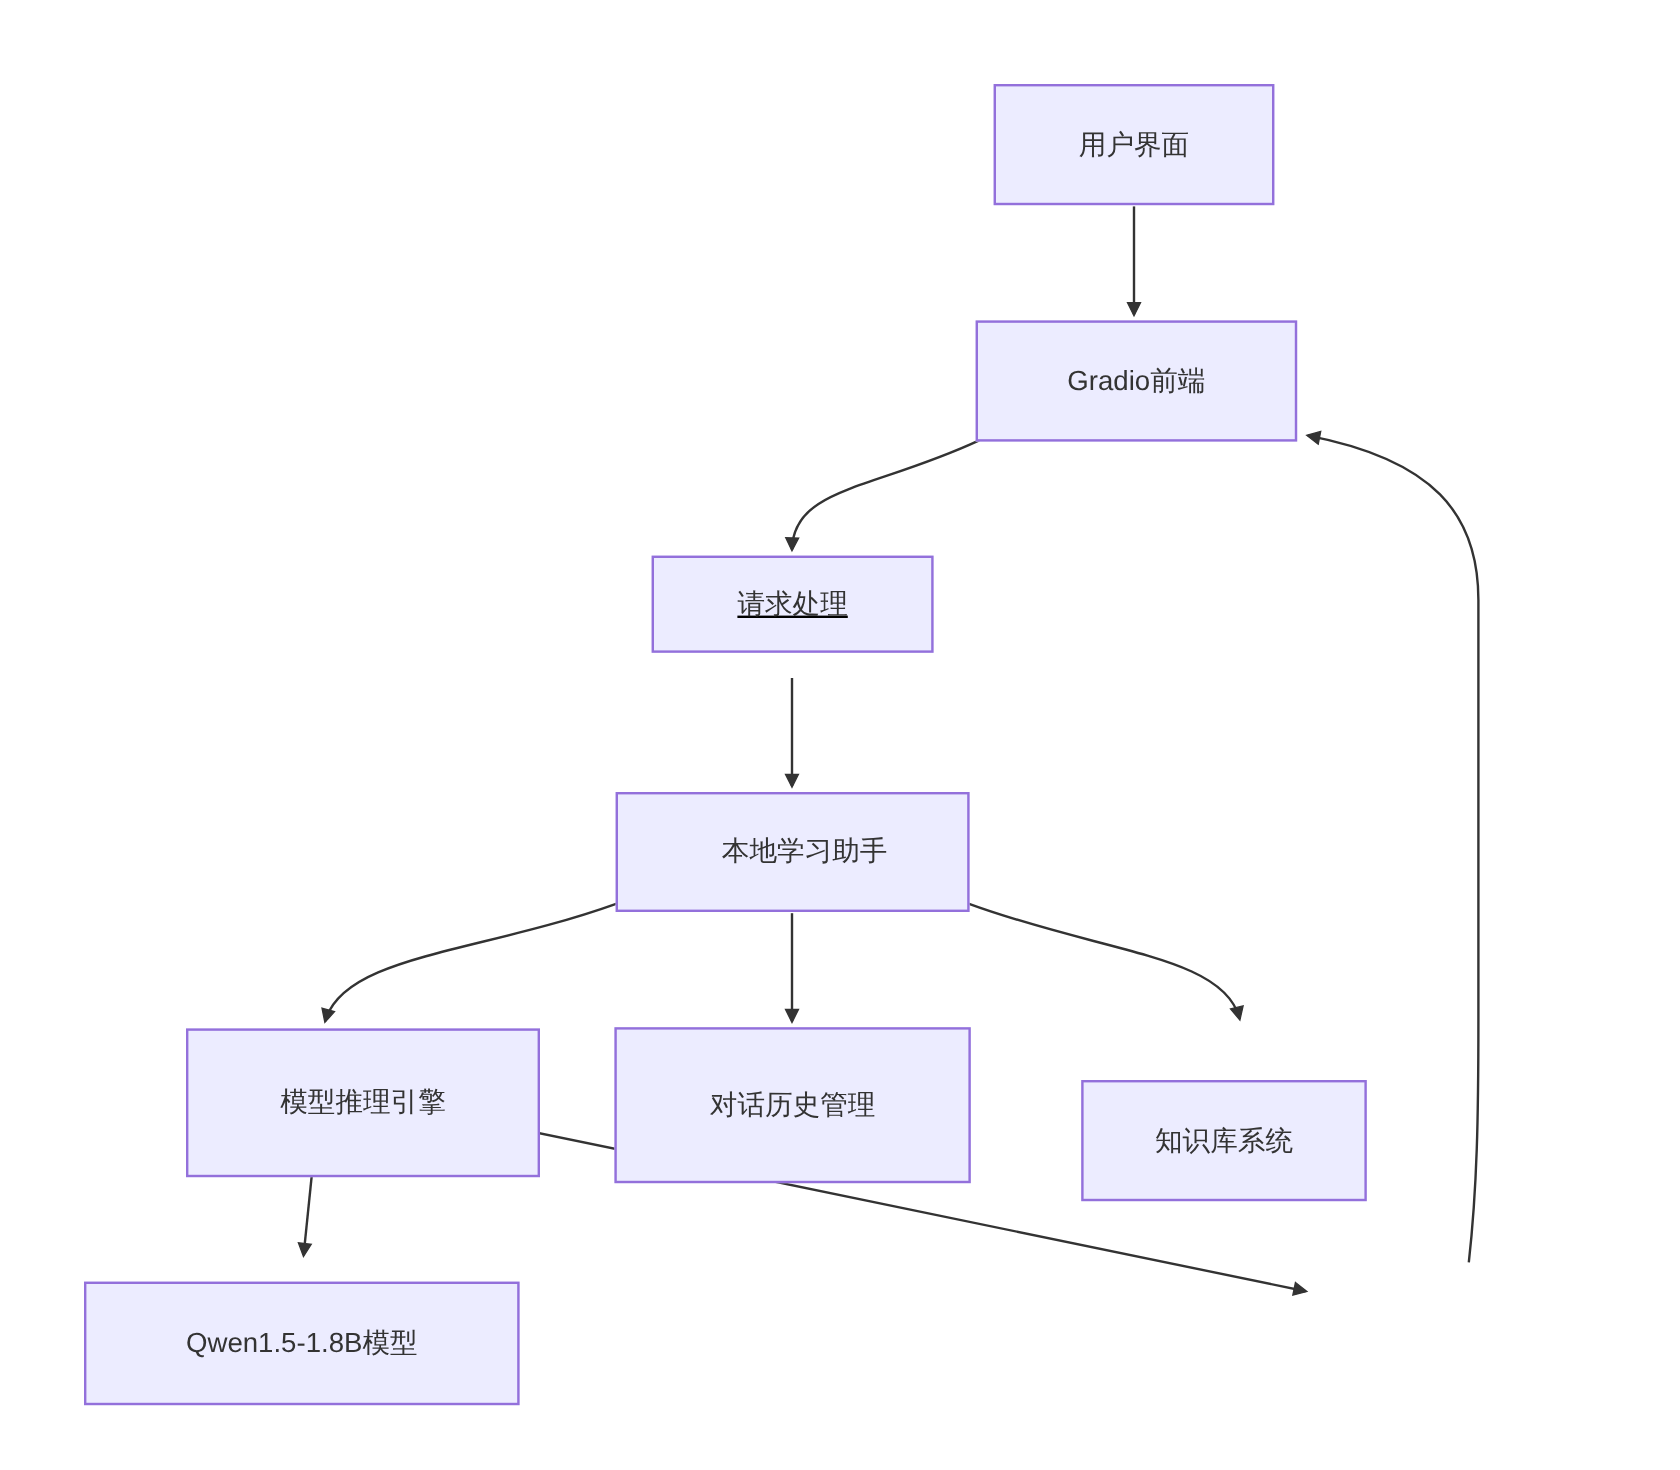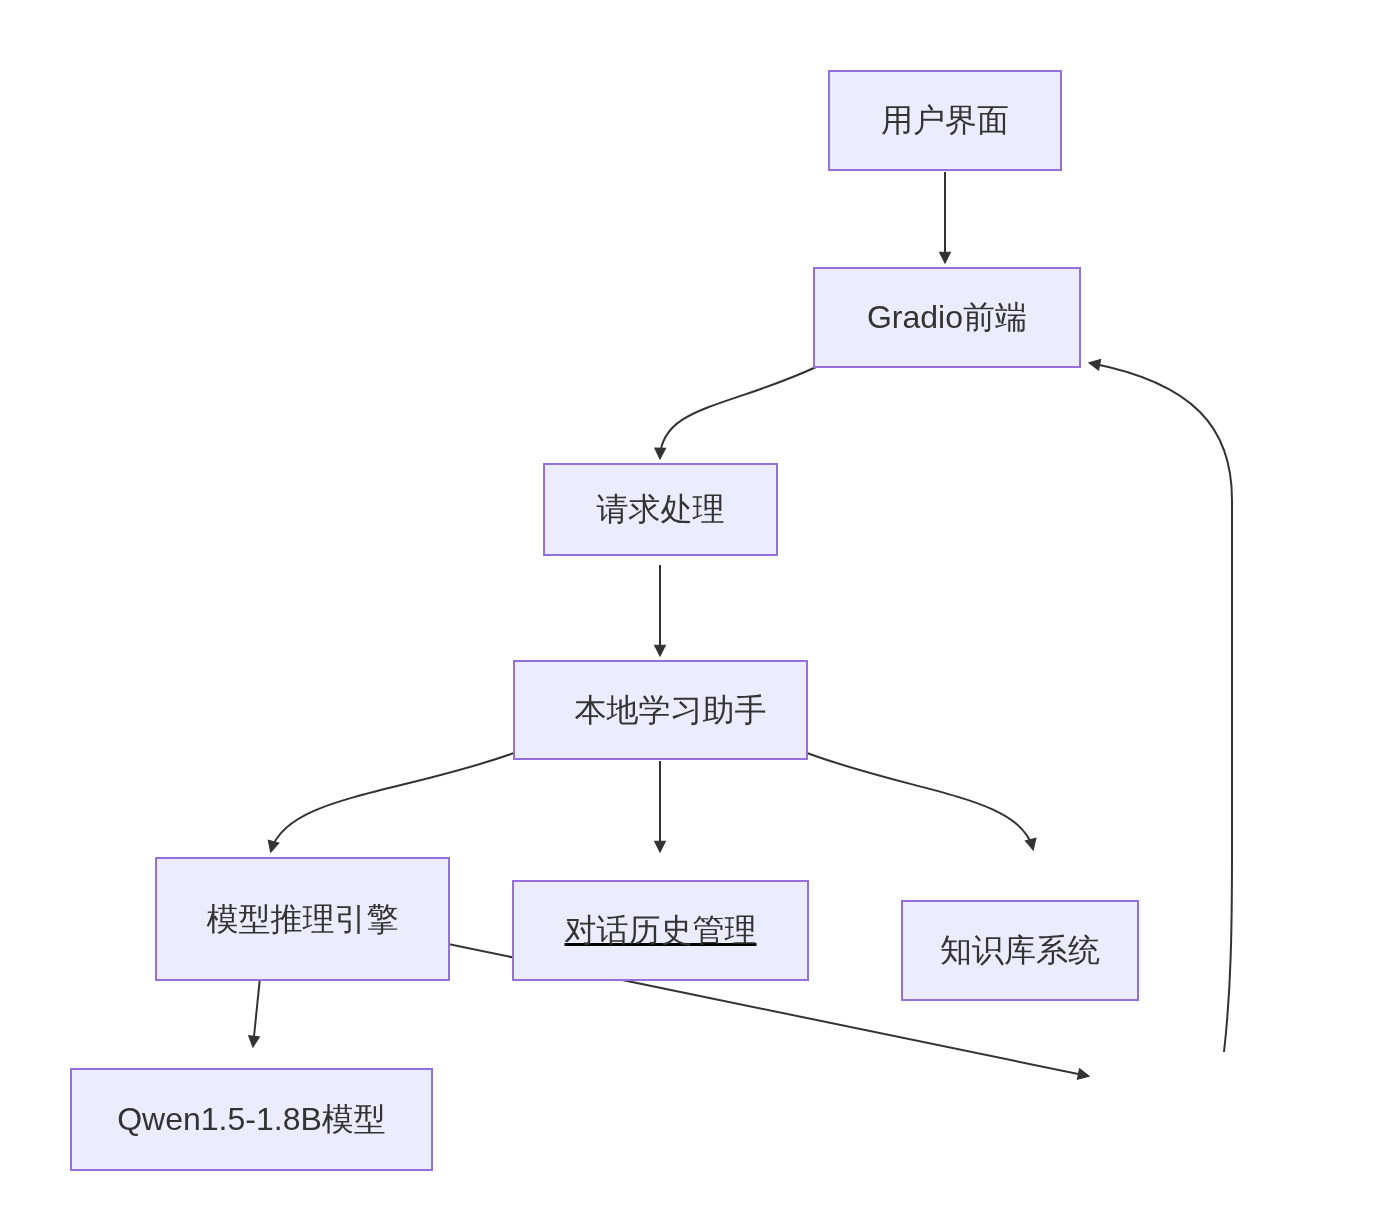--- a/index.html
+++ b/index.html
@@ -32,21 +32,21 @@
     box-sizing: border-box;
     background: #ececff;
     border: 2px solid #9370db;
     display: flex;
     align-items: center;
     justify-content: center;
     text-align: center;
   }
   .node-label {
     color: #333333;
-    font-size: 32px;
+    font-size: 23px;
     line-height: 1.2;
     white-space: nowrap;
   }
 </style>
 </head>
 <body>
 
 <div class="canvas">
 
   <svg class="edges-layer" viewBox="0 0 1400 1225" xmlns="http://www.w3.org/2000/svg">
@@ -76,33 +76,33 @@
   </svg>
 
   <div class="node" style="left:828px; top:70px; width:234px; height:101px;">
     <span class="node-label">用户界面</span>
   </div>
 
   <div class="node" style="left:813px; top:267px; width:268px; height:101px;">
     <span class="node-label">Gradio前端</span>
   </div>
 
-  <div class="node" style="left:543px; top:463px; width:235px; height:93px;">
+  <div class="node" style="left:543px; top:463px; width:235px; height:81px;text-decoration:underline;">
     <span class="node-label">请求处理</span>
   </div>
 
   <div class="node" style="left:513px; top:660px; width:295px; height:100px;padding-left:20px;">
     <span class="node-label">本地学习助手</span>
   </div>
 
   <div class="node" style="left:123px; top:857px; width:295px; height:124px;margin-left:32px;">
     <span class="node-label">模型推理引擎</span>
   </div>
 
-  <div class="node" style="left:512px; top:880px; width:297px; height:101px;text-decoration:underline;">
+  <div class="node" style="left:512px; top:856px; width:297px; height:130px;">
     <span class="node-label">对话历史管理</span>
   </div>
 
   <div class="node" style="left:901px; top:900px; width:238px; height:101px;">
     <span class="node-label">知识库系统</span>
   </div>
 
   <div class="node" style="left:70px; top:1052px; width:363px; height:103px;margin-top:16px;">
     <span class="node-label">Qwen1.5-1.8B模型</span>
   </div>

